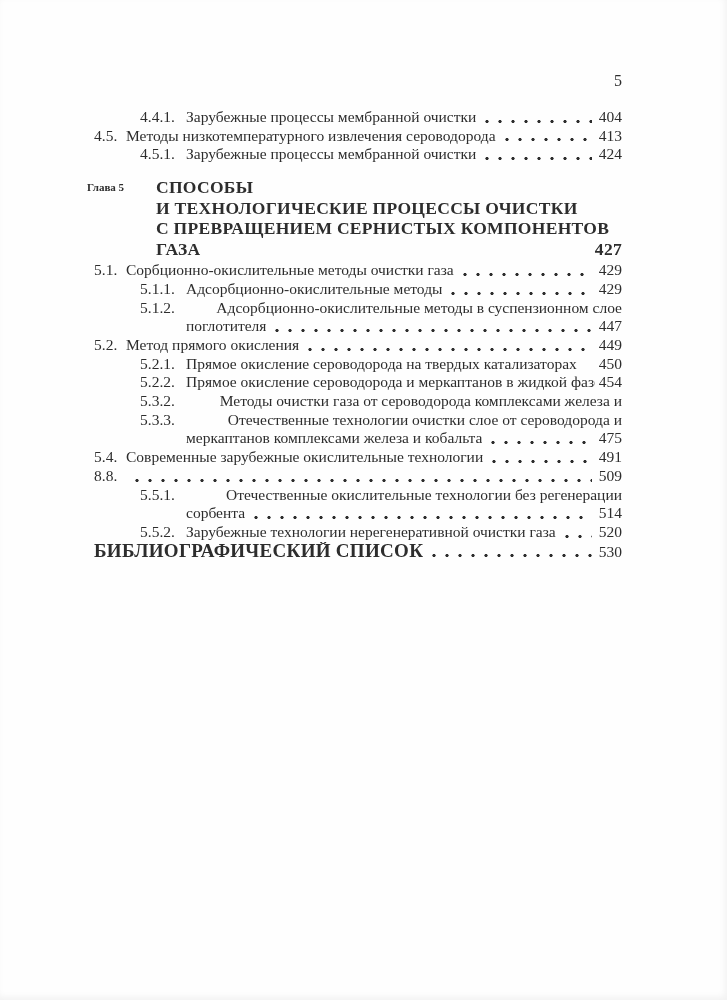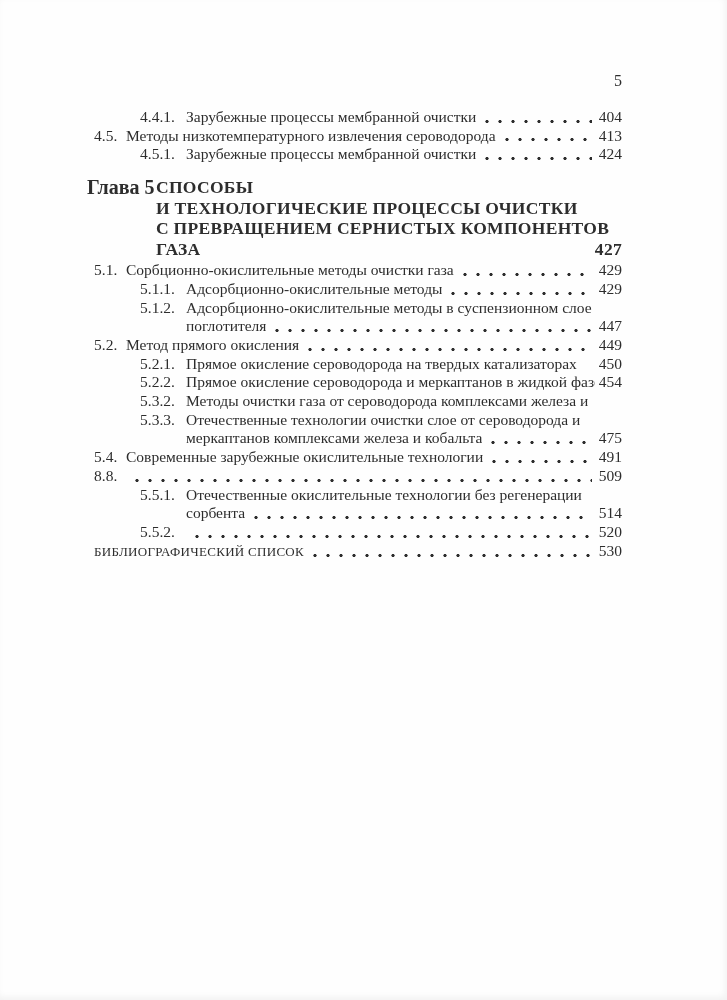--- a/index.html
+++ b/index.html
@@ -19,21 +19,21 @@
   .header-num {
     position:absolute;
     top:72px; right:105px;
     font-size:16px;
   }
   .toc {
     position:absolute;
     top:108px; left:0; right:105px;
   }
   .entry { font-size:15.5px; line-height:18.7px; }
-  .entry .ln { display:flex; align-items:baseline; }
+  .entry .ln { display:flex; align-items:baseline;justify-content:space-between; }
   .sec  { padding-left:94px; }
   .sub  { padding-left:140px; }
   .sec .num { display:inline-block; width:32px; flex:0 0 32px; }
   .sub .num { display:inline-block; width:46px; flex:0 0 46px; }
   .sub .cont { padding-left:46px; }
   .txt { white-space:nowrap; flex:0 1 auto; overflow:hidden; }
   .gap { flex:1 1 auto; min-width:4px; }
   .leader {
     flex:1 1 auto;
     min-width:6px;
@@ -47,24 +47,24 @@
   }
   .pg { flex:0 0 auto; text-align:right; }
   .chapter {
     display:flex;
     margin-top:13px; margin-bottom:2px;
     padding-left:87px;
     font-weight:bold;
     font-size:17.5px;
     line-height:20.5px;
   }
-  .ch-label { flex:0 0 69px; font-size:20px; }
+  .ch-label { flex:0 0 69px; font-size:11px; }
   .ch-title { flex:1 1 auto; }
   .ch-line  { display:flex; align-items:flex-start; letter-spacing:0.3px; }
-  .biblio .txt { font-weight:normal; font-size:13px; letter-spacing:0.3px; }
+  .biblio .txt { font-weight:bold; font-size:19px; letter-spacing:0.3px; }
   .biblio .pg  { font-weight:normal; }
 </style>
 </head>
 <body>
 
 <div class="page">
   <div class="header-num">5</div>
   <div class="toc">
       <div class="entry sub">
         <div class="ln">
@@ -199,20 +199,21 @@
         </div>
         <div class="ln cont">
           <span class="txt">сорбента</span>
           <span class="leader"></span>
           <span class="pg">514</span>
         </div>
       </div>
       <div class="entry sub">
         <div class="ln">
           <span class="num">5.5.2.</span>
+          <span class="txt">Зарубежные технологии нерегенеративной очистки газа</span>
           <span class="leader"></span>
           <span class="pg">520</span>
         </div>
       </div>
       <div class="entry sec biblio">
         <div class="ln">
           <span class="txt">БИБЛИОГРАФИЧЕСКИЙ СПИСОК</span>
           <span class="leader"></span>
           <span class="pg">530</span>
         </div>

